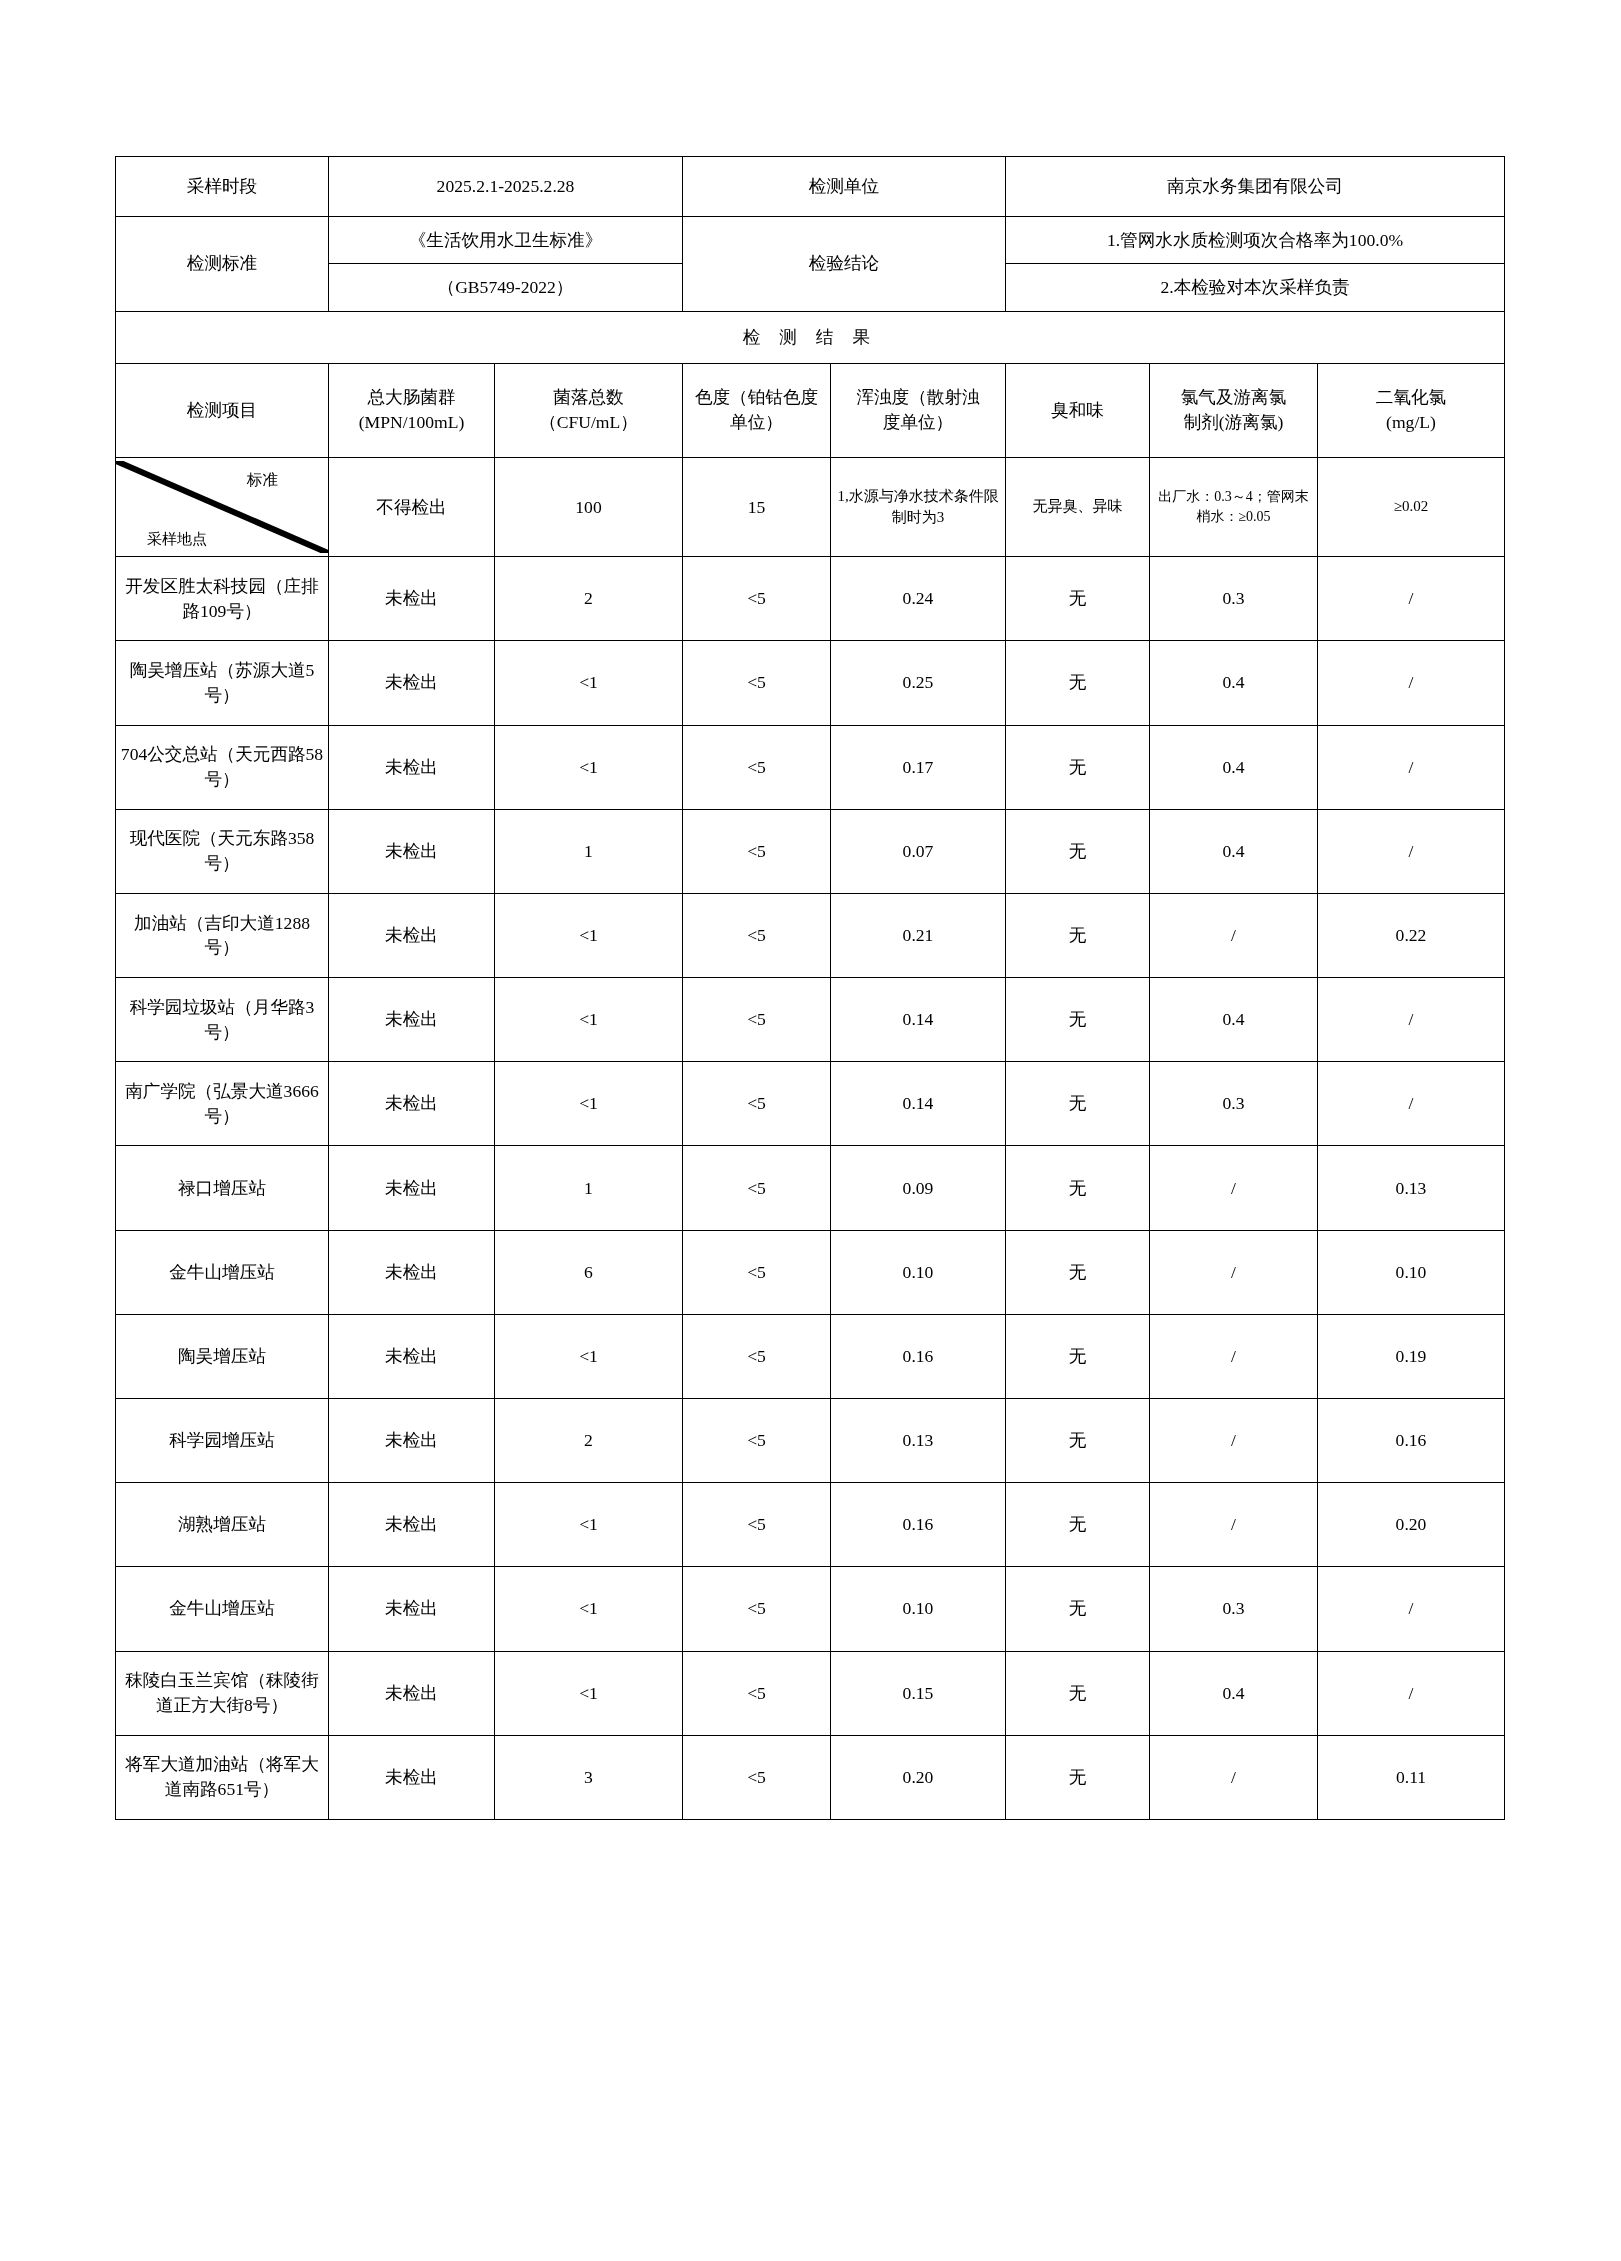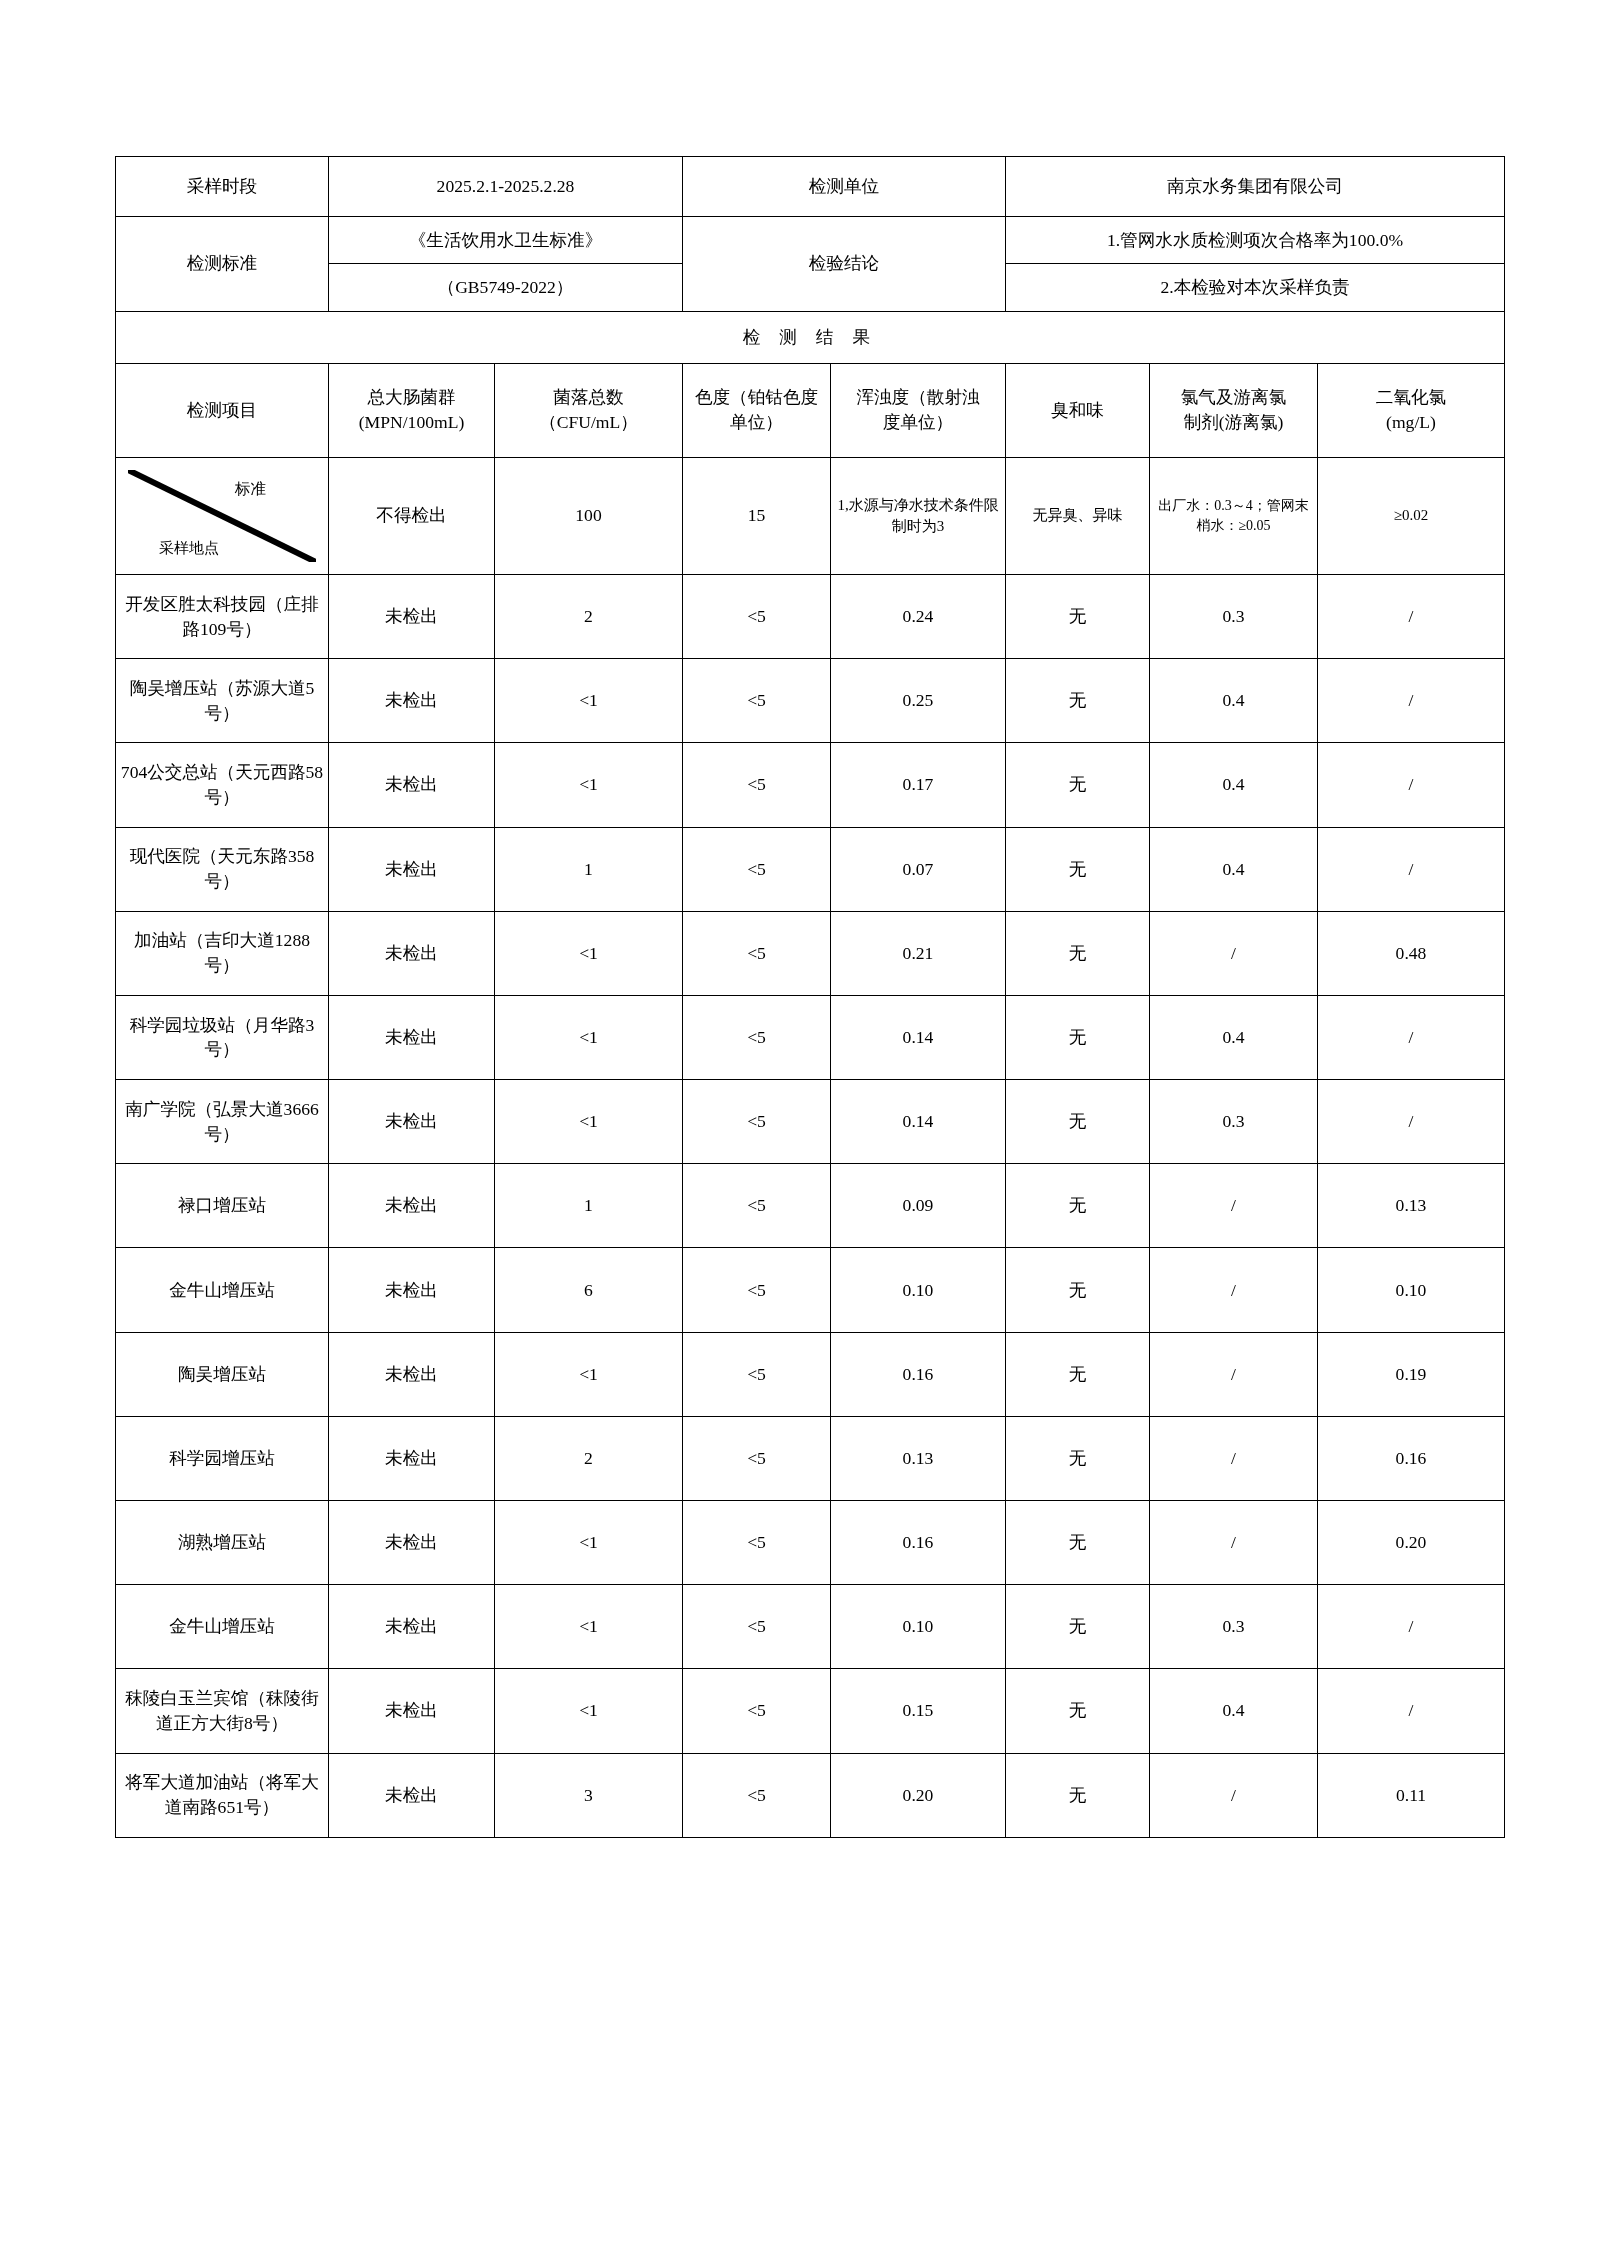--- a/index.html
+++ b/index.html
@@ -63,21 +63,21 @@
   
   .colhead td {
     height: 87px;
     font-size: 17px;
     line-height: 1.3;
   }
 
   
   .std-cell {
     position: relative;
-    padding: 12px !important;
+    padding: 0 !important;
     height: 92px;
   }
   .std-inner {
     position: relative;
     width: 100%;
     height: 92px;
   }
   .diag {
     position: absolute;
     inset: 0;
@@ -242,21 +242,21 @@
           <td>/</td>
         </tr>
         <tr class="data">
           <td class="loc">加油站（吉印大道1288号）</td>
           <td>未检出</td>
           <td>&lt;1</td>
           <td>&lt;5</td>
           <td>0.21</td>
           <td>无</td>
           <td>/</td>
-          <td>0.48</td>
+          <td>0.22</td>
         </tr>
         <tr class="data">
           <td class="loc">科学园垃圾站（月华路3号）</td>
           <td>未检出</td>
           <td>&lt;1</td>
           <td>&lt;5</td>
           <td>0.14</td>
           <td>无</td>
           <td>0.4</td>
           <td>/</td>

